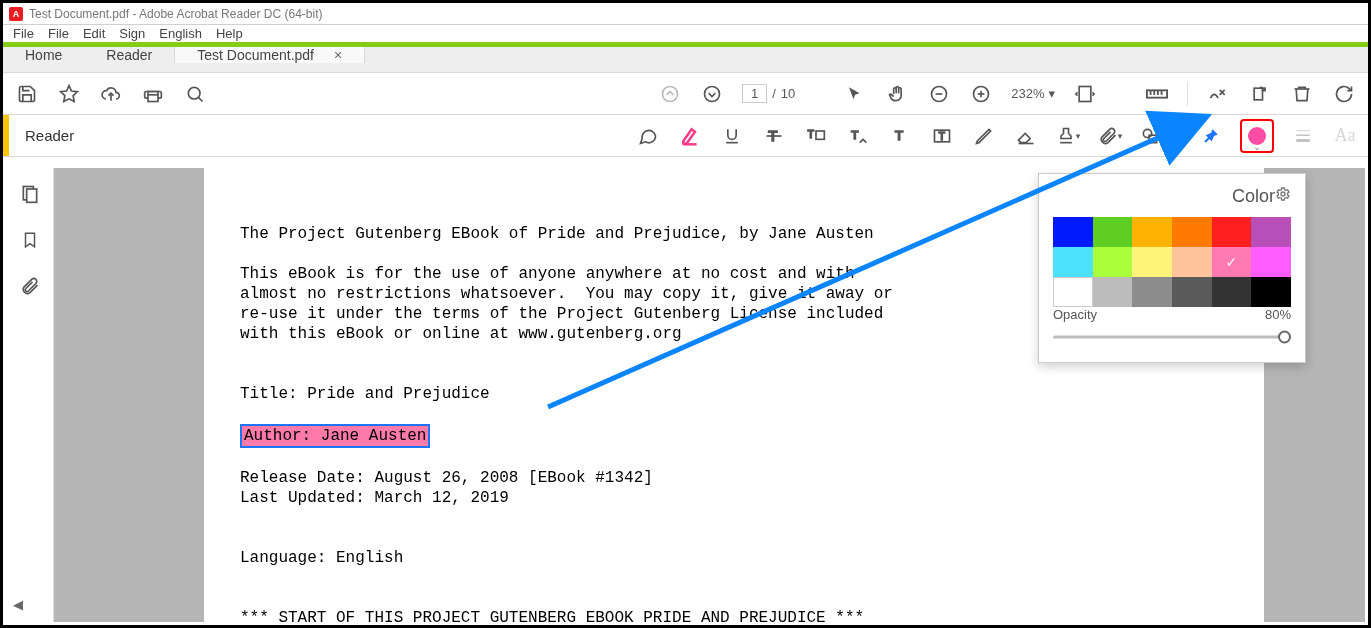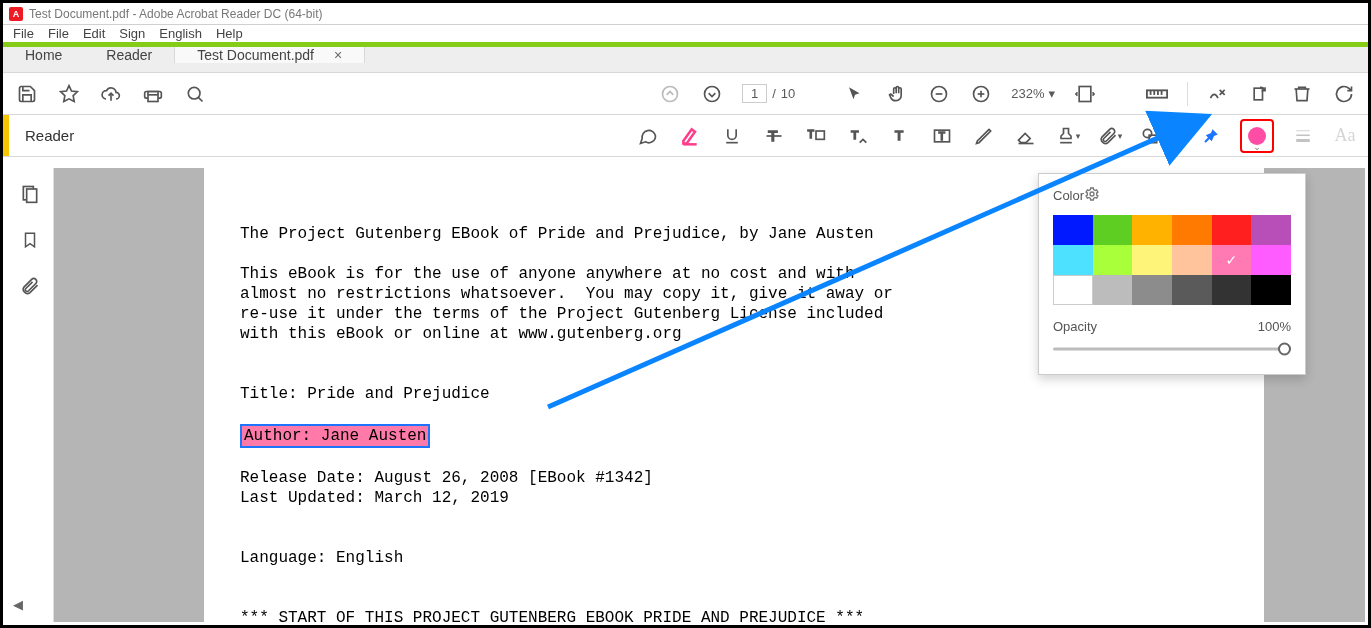--- a/index.html
+++ b/index.html
@@ -31,25 +31,25 @@
   .color-chip-btn .dot { width:18px; height:18px; border-radius:50%; background:#ff4da6;}
   .color-chip-btn .caret { position:absolute; bottom:-1px; left:50%; transform:translateX(-50%); font-size:9px; color:#777;}
   .workspace { position:absolute; top:165px; left:3px; right:3px; bottom:3px; display:flex; }
   .leftnav { width:48px; border-right:1px solid #ddd; display:flex; flex-direction:column; align-items:center; padding-top:14px; gap:22px; color:#555; position:relative;}
   .docarea { flex:1; background:#b5b5b5; position:relative; overflow:hidden;}
   .page { position:absolute; left:150px; top:0; width:1060px; min-height:600px; background:#fff; padding:36px 36px; font-family: "Courier New", monospace; font-size:16px; line-height:1.25; color:#000; white-space:pre; }
   .hilite { background:#ff7aa8; border:2px solid #1e74ff; padding:0 2px; display:inline-block;}
   .collapse { position:absolute; left:0; bottom:6px; color:#666;}
   
   .popover { position:absolute; top:170px; right:62px; width:268px; background:#fff; border:1px solid #ccc; box-shadow:0 4px 10px rgba(0,0,0,.18); padding:12px 14px 18px; z-index:50;}
-  .popover .hdr { display:flex; justify-content:flex-start; align-items:center; margin-bottom:10px; color:#555; font-size:13px;}
+  .popover .hdr { display:flex; justify-content:flex-end; align-items:center; margin-bottom:10px; color:#555; font-size:18px;}
   .swatches { display:grid; grid-template-columns:repeat(6, 1fr); gap:0;}
   .sw { height:30px; position:relative;}
   .sw.check::after { content:"✓"; position:absolute; top:50%; left:50%; transform:translate(-50%,-50%); color:#fff; font-size:14px;}
-  .opacity-row { display:flex; justify-content:space-between; margin-top:14px; font-size:13px; color:#555;gap:32px;}
+  .opacity-row { display:flex; justify-content:space-between; font-size:13px; color:#555;gap:32px;}
   .slider { margin-top:8px; height:14px; position:relative;}
   .slider .track { position:absolute; top:50%; left:0; right:0; height:3px; background:#bcbcbc; border-radius:2px; transform:translateY(-50%);}
   .slider .thumb { position:absolute; top:50%; right:0; width:13px; height:13px; border:2px solid #666; border-radius:50%; background:#fff; transform:translate(0,-50%);}
   
   svg.overlay { position:absolute; top:0; left:0; width:100%; height:100%; pointer-events:none; z-index:100;}
 </style>
 </head>
 <body>
 
 <div class="titlebar">
@@ -376,21 +376,21 @@
       <div class="sw" style="background: rgb(255, 92, 255);"></div>
       <div class="sw" style="background: rgb(255, 255, 255); box-shadow: rgb(204, 204, 204) 0px 0px 0px 1px inset;"></div>
       <div class="sw" style="background: rgb(188, 188, 188);"></div>
       <div class="sw" style="background: rgb(140, 140, 140);"></div>
       <div class="sw" style="background: rgb(90, 90, 90);"></div>
       <div class="sw" style="background: rgb(51, 51, 51);"></div>
       <div class="sw" style="background: rgb(0, 0, 0);"></div>
     </div>
   <div class="opacity-row">
     <span>Opacity</span>
-    <span>100%</span>
+    <span>80%</span>
   </div>
   <div class="slider">
     <div class="track"></div>
       <div class="thumb"></div>
   </div>
 </div>
 
 <svg class="overlay">
   <defs>
       <marker id="ah" markerWidth="12" markerHeight="12" refX="10" refY="6" orient="auto">

